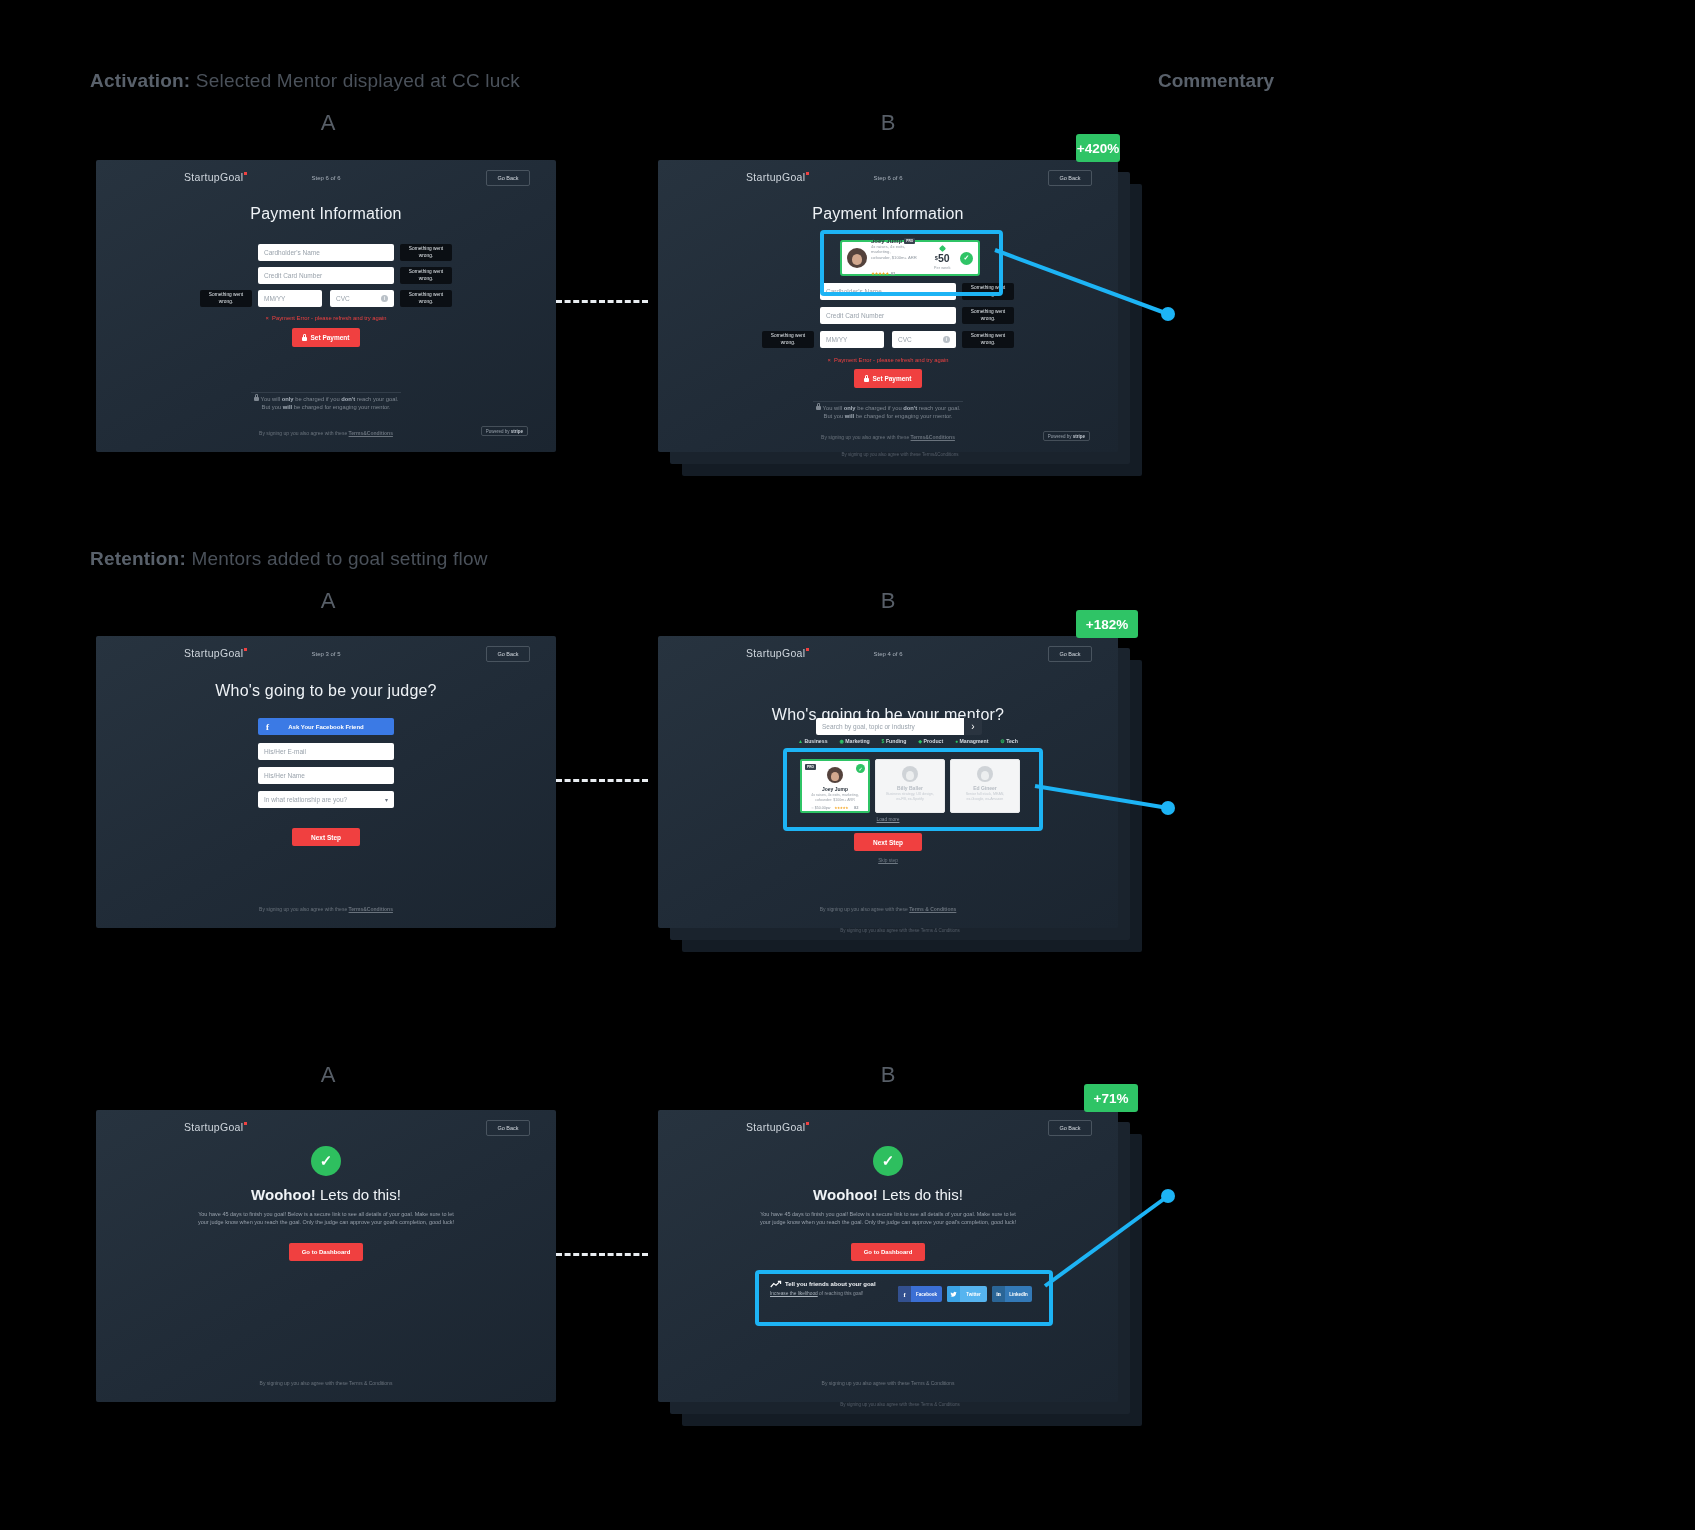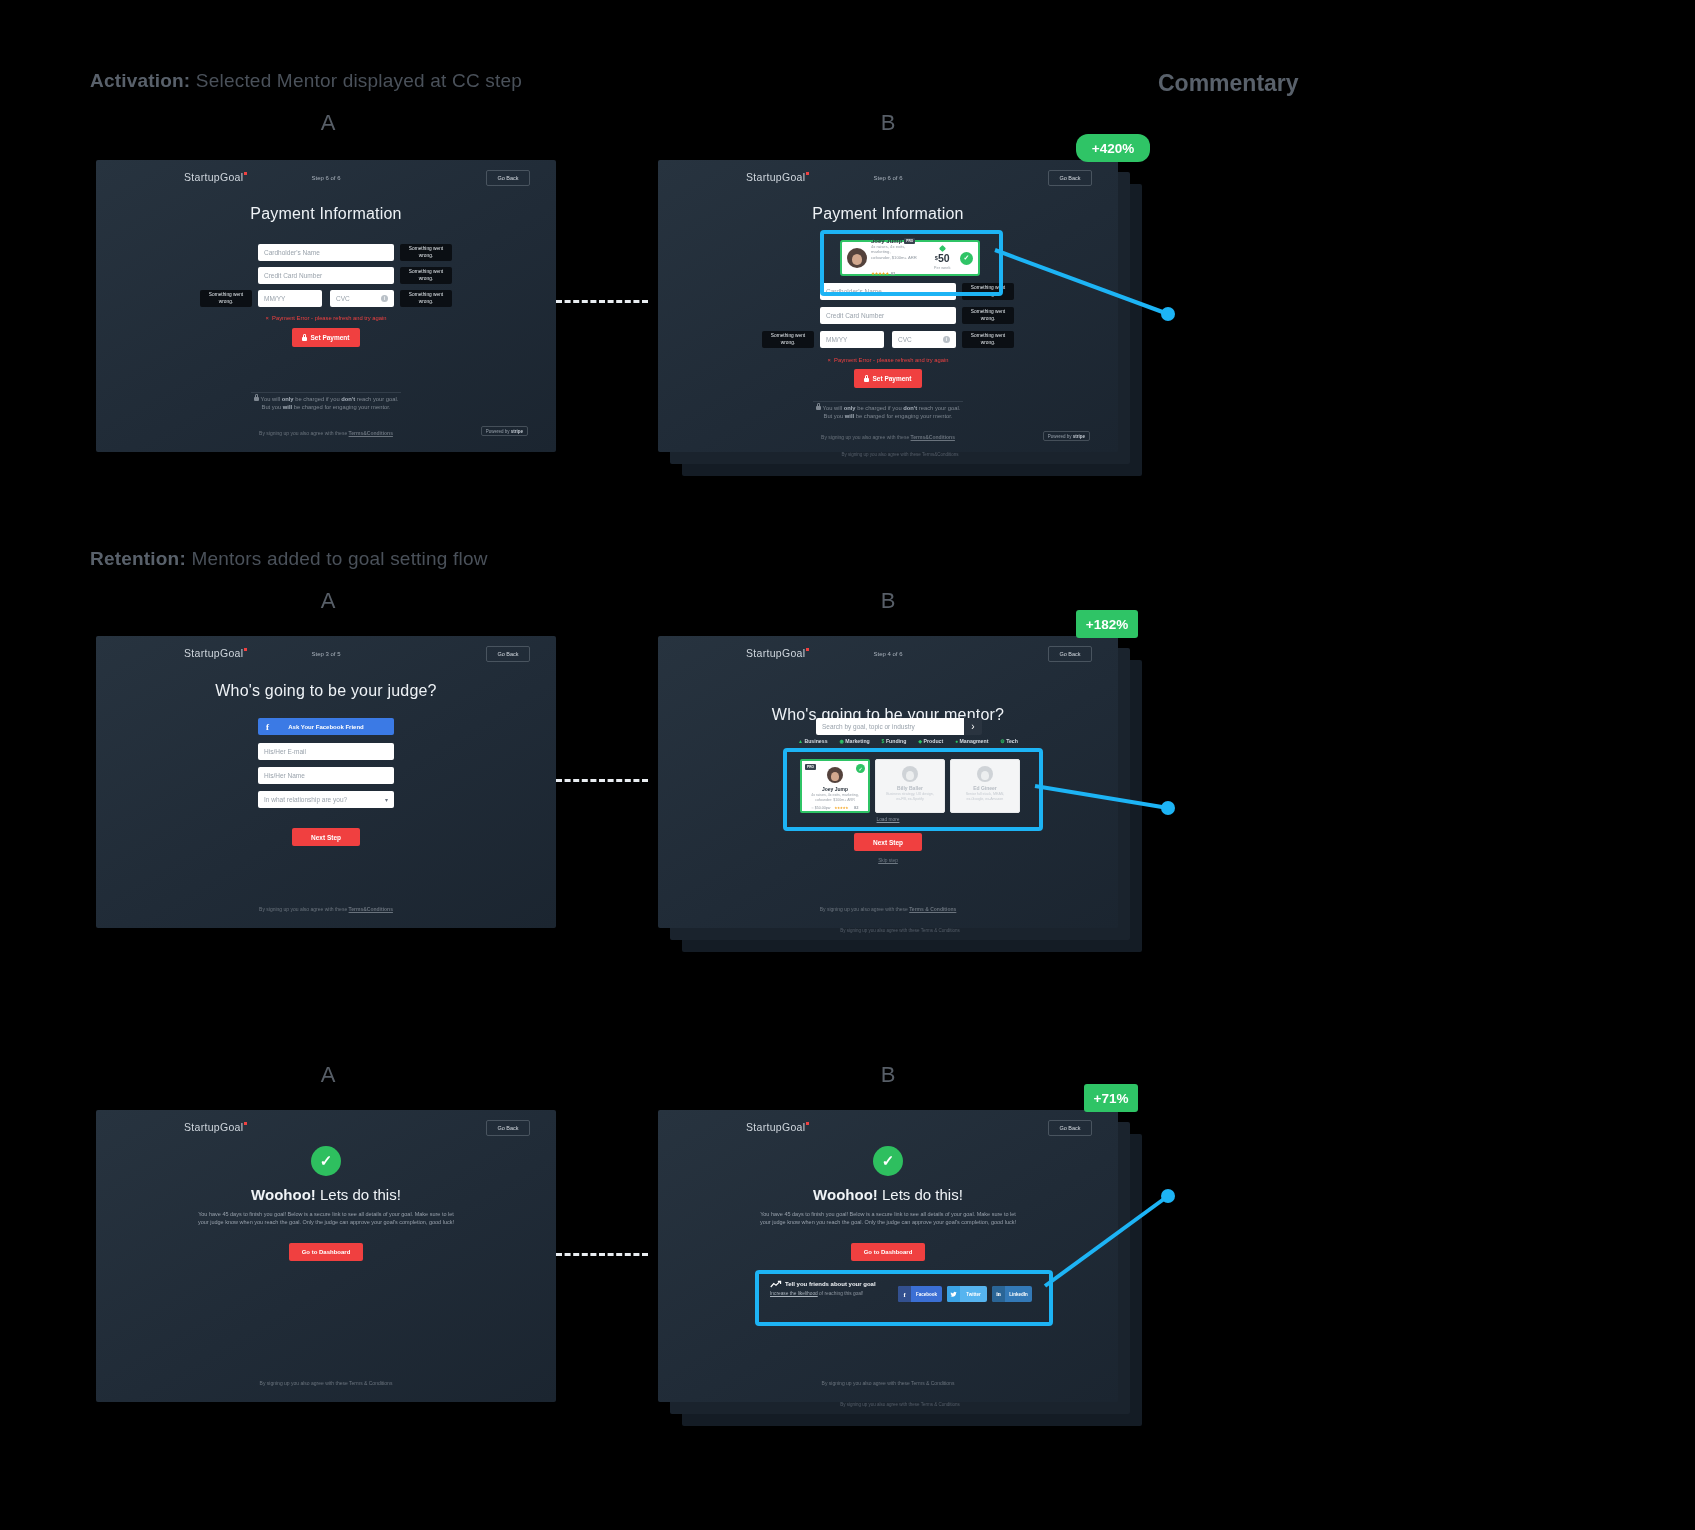--- a/index.html
+++ b/index.html
@@ -3,21 +3,21 @@
 <meta charset="utf-8">
 <style>
   html,body{margin:0;padding:0;background:#000;}
   body{font-family:"Liberation Sans",sans-serif;}
   .canvas{position:relative;width:1695px;height:1530px;background:#000;overflow:hidden;}
 
   
   .sec-heading{position:absolute;font-size:19px;letter-spacing:.2px;white-space:nowrap;}
   .sec-heading .hb{font-weight:bold;color:#59616b;}
   .sec-heading .hr{color:#4a515a;}
-  .commentary{position:absolute;font-size:23px;font-weight:bold;color:#59616b;text-align:center;}
+  .commentary{position:absolute;font-size:19px;font-weight:bold;color:#59616b;text-align:center;}
   .ab-label{position:absolute;width:26px;text-align:center;font-size:22px;color:#575e67;}
   .badge{position:absolute;height:28px;background:#2fc466;border-radius:3px;color:#fff;
          font-size:13.5px;font-weight:bold;display:flex;align-items:center;justify-content:center;z-index:8;}
   .dashes{position:absolute;width:92px;height:0;border-top:3px dashed #e9edf1;}
 
   
   .sheet{position:absolute;width:460px;height:292px;border-radius:2px;z-index:3;
          background:linear-gradient(150deg,#27333f 0%,#202b37 55%,#1b2530 100%);}
   .stack{position:absolute;width:460px;height:292px;border-radius:2px;}
   .stack.l1{background:#1a232d;z-index:2;}
@@ -131,27 +131,27 @@
   <svg class="overlay" width="1695" height="1530">
     <line x1="995" y1="250" x2="1168" y2="314" stroke="#1db4f5" stroke-width="4"></line>
     <circle cx="1168" cy="314" r="7" fill="#1db4f5"></circle>
     <line x1="1035" y1="786" x2="1168" y2="808" stroke="#1db4f5" stroke-width="4"></line>
     <circle cx="1168" cy="808" r="7" fill="#1db4f5"></circle>
     <line x1="1045" y1="1286" x2="1168" y2="1196" stroke="#1db4f5" stroke-width="4"></line>
     <circle cx="1168" cy="1196" r="7" fill="#1db4f5"></circle>
   </svg>
 
   <div class="sec-heading" style="left:90px;top:70px;">
-    <span class="hb">Activation:</span><span class="hr"> Selected Mentor displayed at CC step</span>
+    <span class="hb">Activation:</span><span class="hr"> Selected Mentor displayed at CC luck</span>
   </div>
   <div class="commentary" style="left:1158px;top:70px;">Commentary</div>
 
   <div class="ab-label" style="left:315px;top:110px;">A</div>
   <div class="ab-label" style="left:875px;top:110px;">B</div>
-  <div class="badge" style="left:1076px;top:134px;width:74px;border-radius:12px;">+420%</div>
+  <div class="badge" style="left:1076px;top:134px;width:44px;">+420%</div>
   <div class="dashes" style="left:556px;top:300px;"></div>
 
   <div class="sheet" style="left:96px;top:160px;">
     <div class="logo"><span>StartupGoal</span><span class="flag"></span></div>
     <div class="step">Step 6 of 6</div>
     <div class="goback">Go Back</div>
     <div class="sheet-title" style="top:45px;">Payment Information</div>
 
     <div class="input" style="left:162px;top:84px;width:136px;height:17px;">
         <span>Cardholder's Name</span>

